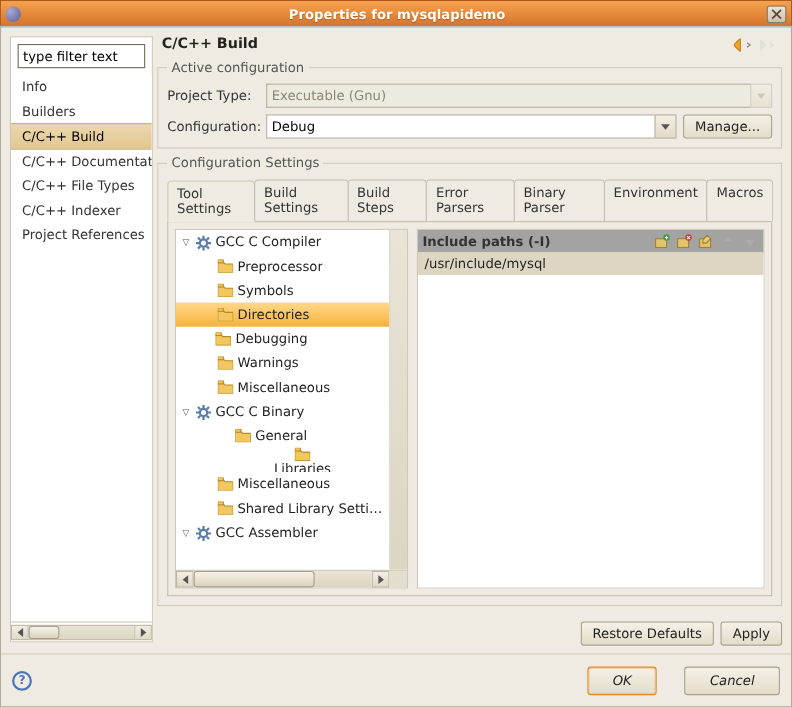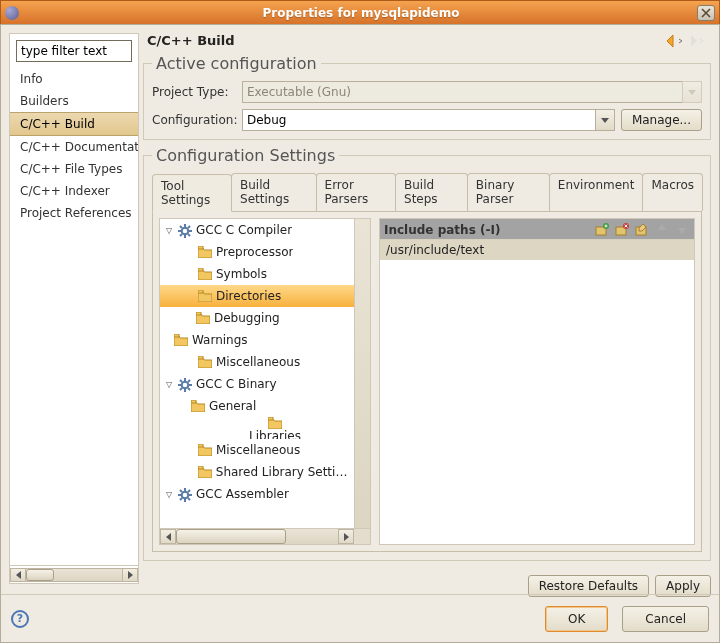--- a/index.html
+++ b/index.html
@@ -23,21 +23,21 @@
 .left-scroll .track { flex:1; height:14px; background:linear-gradient(to bottom,#e9e4d6,#dcd5c2); border-top:1px solid #bdb59f; border-bottom:1px solid #bdb59f; position:relative; }
 .left-scroll .thumb { position:absolute; left:0; top:0; bottom:0; width:28px; background:linear-gradient(to bottom,#f6f2e8,#dbd3c0); border:1px solid #a99f86; border-radius:3px; }
 
 .right-col { position: absolute; top: 8px; left: 142px; right: 8px; bottom: 58px; display:flex; flex-direction:column; }
 .header-row { display:flex; align-items:center; justify-content:space-between; padding: 0 2px 6px 4px; }
 .header-row h2 { font-size: 13px; font-weight: bold; color:#25231f; }
 .nav-icons { display:flex; gap:6px; }
 .nav-icons .navglyph { width:18px; height:14px; display:flex; align-items:center; justify-content:center; }
 
 fieldset.group { border: 1px solid #d2cab8; padding: 8px 8px; margin-bottom: 6px; }
-fieldset.group legend { color:#555; padding: 0 4px; font-size: 16px; }
+fieldset.group legend { color:#555; padding: 0 4px; font-size: 12px; }
 
 .form-row { display:flex; align-items:center; margin-bottom: 6px; }
 .form-row label { width: 90px; color:#333; }
 .select-like { flex:1; height:22px; display:flex; }
 .select-body { flex:1; background:#fff; border:1px solid #b7af9c; border-right:none; padding:2px 4px; display:flex; align-items:center; overflow:hidden; }
 .select-body.disabled { background:#edeadf; color:#8d8677; }
 .select-arrow { width:20px; border:1px solid #b7af9c; background:linear-gradient(to bottom,#f3efe5,#e1dac7); display:flex; align-items:center; justify-content:center; }
 .select-arrow.disabled { opacity:.5; }
 .btn { height:22px; padding: 0 10px; border:1px solid #a8a088; background:linear-gradient(to bottom,#f5f1e7,#e3dcc9); border-radius:3px; display:inline-flex; align-items:center; margin-left:6px; color:#222; }
 .btn.primary { border-color:#e08a2e; box-shadow: 0 0 0 1px #f2c58a inset; }
@@ -68,21 +68,21 @@
 .paths-header .phtext { flex:1; color:#333; }
 .paths-header .toolicon { width:16px; height:16px; margin-left:4px; display:flex; align-items:center; justify-content:center; opacity:.9; }
 .paths-header .toolicon.disabled { opacity:.35; }
 .path-item { padding:3px 6px; background:#ddd6c3; color:#222; }
 .paths-body { flex:1; background:#fff; }
 
 .restore-row { display:flex; justify-content:flex-end; padding-top:8px; }
 
 .footer { position:absolute; left:0; right:0; bottom:0; height:48px; border-top:1px solid #d2cab8; display:flex; align-items:center; padding: 0 10px; }
 .help-icon { width:18px; height:18px; border:2px solid #4a76b8; border-radius:50%; color:#4a76b8; display:flex; align-items:center; justify-content:center; font-weight:bold; font-size:11px; }
-.footer-btns { margin-left:auto; display:flex; gap:8px; }
+.footer-btns { margin-left:auto; display:flex; gap:19px;font-style:italic; }
 .footer .btn { height:26px; padding:0 22px; }
 
 .tri-down { width:0; height:0; border-left:4px solid transparent; border-right:4px solid transparent; border-top:5px solid #555; display:inline-block; }
 .tri-right { width:0; height:0; border-top:4px solid transparent; border-bottom:4px solid transparent; border-left:5px solid #555; display:inline-block; }
 .tri-left { width:0; height:0; border-top:4px solid transparent; border-bottom:4px solid transparent; border-right:5px solid #555; display:inline-block; }
 
 svg.folder { width:14px; height:12px; }
 svg.gear { width:14px; height:14px; }
 </style>
 </head>
@@ -164,22 +164,22 @@
         </div>
         <div class="btn">Manage...</div>
       </div>
     </fieldset>
 
     <fieldset class="group" style="flex:1; display:flex; flex-direction:column;">
       <legend>Configuration Settings</legend>
       <div class="tabs" id="tabs-row">
           <div class="tab active">Tool Settings</div>
           <div class="tab">Build Settings</div>
+          <div class="tab">Build Steps</div>
           <div class="tab">Error Parsers</div>
-          <div class="tab">Build Steps</div>
           <div class="tab">Binary Parser</div>
           <div class="tab">Environment</div>
           <div class="tab">Macros</div>
         </div>
       <div class="config-body">
         <div class="tree-pane">
           <div class="tree-wrap">
             <div class="tree-inner" id="tree-inner">
                 <div class="tree-item" style="padding-left: 4px;">
                   <span class="expander">▽</span>
@@ -223,21 +223,21 @@
                   <span class="itemlabel">Directories</span>
                 </div>
                 <div class="tree-item" style="padding-left: 22px;">
                   <span class="expander"></span>
                   <span class="foldericon"><svg class="folder" viewBox="0 0 14 12">
                       <path d="M0 2 h5 l1.5 2 H14 V12 H0 Z" fill="#f2c761" stroke="#b88a22"></path>
                       <rect x="0" y="0" width="5" height="3" fill="#f2c761" stroke="#b88a22"></rect>
                     </svg></span>
                   <span class="itemlabel">Debugging</span>
                 </div>
-                <div class="tree-item" style="">
+                <div class="tree-item" style="padding-left: 24px;">
                   <span class="expander"></span>
                   <span class="foldericon"><svg class="folder" viewBox="0 0 14 12">
                       <path d="M0 2 h5 l1.5 2 H14 V12 H0 Z" fill="#f2c761" stroke="#b88a22"></path>
                       <rect x="0" y="0" width="5" height="3" fill="#f2c761" stroke="#b88a22"></rect>
                     </svg></span>
                   <span class="itemlabel">Warnings</span>
                 </div>
                 <div class="tree-item" style="padding-left: 24px;">
                   <span class="expander"></span>
                   <span class="foldericon"><svg class="folder" viewBox="0 0 14 12">
@@ -256,21 +256,21 @@
                         <line x1="0" y1="7" x2="3" y2="7"></line>
                         <line x1="11" y1="7" x2="14" y2="7"></line>
                         <line x1="2" y1="2" x2="4" y2="4"></line>
                         <line x1="10" y1="10" x2="12" y2="12"></line>
                         <line x1="12" y1="2" x2="10" y2="4"></line>
                         <line x1="2" y1="12" x2="4" y2="10"></line>
                       </g>
                     </svg></span>
                   <span class="itemlabel">GCC C Binary</span>
                 </div>
-                <div class="tree-item" style="padding-left: 17px;">
+                <div class="tree-item" style="padding-left: 40px;">
                   <span class="expander"></span>
                   <span class="foldericon"><svg class="folder" viewBox="0 0 14 12">
                       <path d="M0 2 h5 l1.5 2 H14 V12 H0 Z" fill="#f2c761" stroke="#b88a22"></path>
                       <rect x="0" y="0" width="5" height="3" fill="#f2c761" stroke="#b88a22"></rect>
                     </svg></span>
                   <span class="itemlabel">General</span>
                 </div>
                 <div class="tree-item" style="padding-left: 36px; flex-direction: column;">
                   <span class="expander"></span>
                   <span class="foldericon"><svg class="folder" viewBox="0 0 14 12">
@@ -356,21 +356,21 @@
                   <path d="M6 2 L10 8 L2 8 Z" fill="#bbb"></path>
                 </svg>
               </div>
             <div class="toolicon disabled">
                 <svg width="12" height="14">
                   <path d="M6 12 L10 6 L2 6 Z" fill="#bbb"></path>
                 </svg>
               </div>
           </div>
           <div class="paths-body" id="paths-body">
-              <div class="path-item">/usr/include/text</div>
+              <div class="path-item">/usr/include/mysql</div>
             </div>
         </div>
       </div>
     </fieldset>
 
     <div class="restore-row">
       <div class="btn">Restore Defaults</div>
       <div class="btn">Apply</div>
     </div>
   </div>

